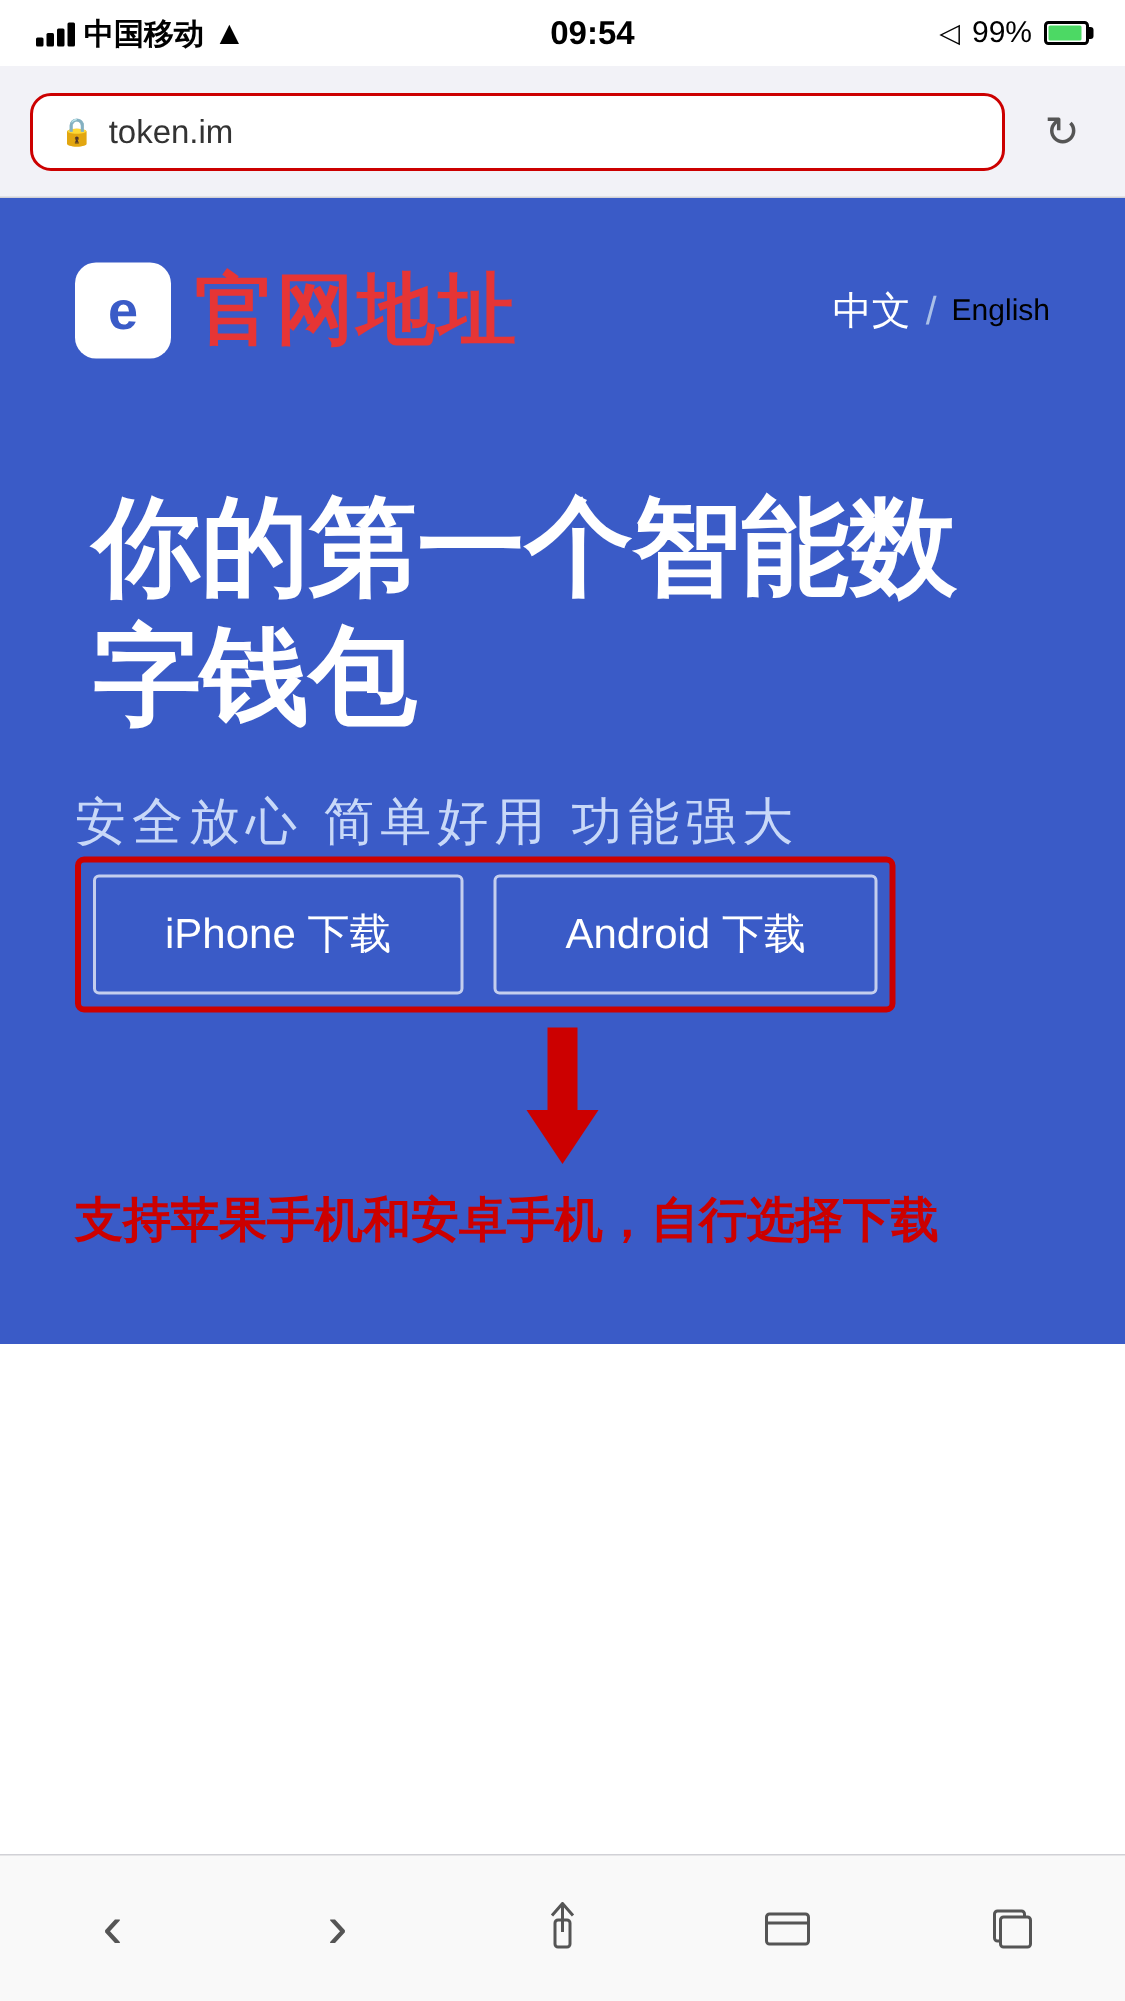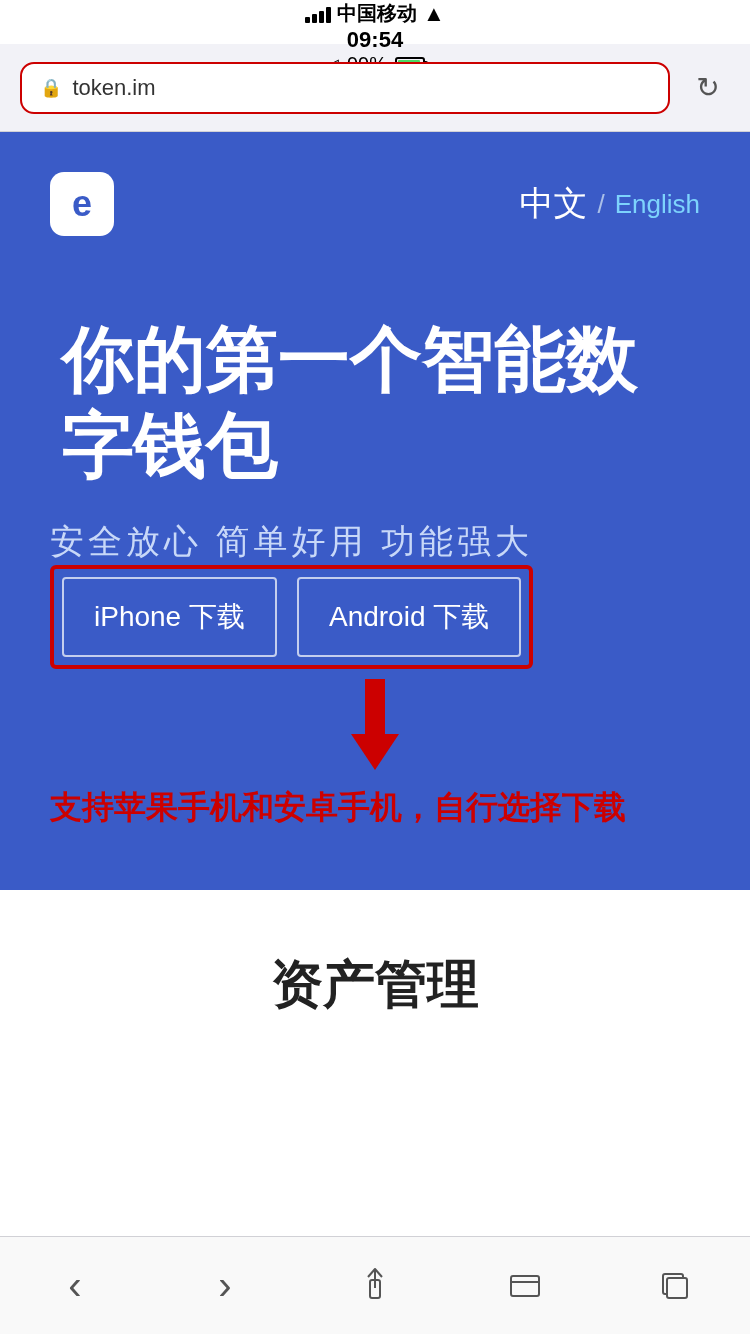--- a/index.html
+++ b/index.html
@@ -14,21 +14,20 @@
 
     
     .status-bar {
       width: 750px;
       height: 44px;
       background: #fff;
       display: flex;
       align-items: center;
       justify-content: space-between;
       padding: 0 24px;
-      flex-direction: column;
     }
     .status-left {
       display: flex;
       align-items: center;
       gap: 6px;
       font-size: 24px;
       font-weight: 600;
     }
     .signal-bars {
       display: flex;
@@ -170,30 +169,30 @@
       font-family: "PingFang SC", "STHeiti", sans-serif;
       letter-spacing: 2px;
     }
     .lang-switcher {
       margin-left: auto;
       display: flex;
       align-items: center;
       gap: 10px;
     }
     .lang-zh {
-      font-size: 34px;
+      font-size: 26px;
       color: #fff;
     }
     .lang-divider {
       font-size: 26px;
       color: #aac0e8;
     }
     .lang-en {
-      font-size: 26px;
-      color: #7dd3fc;
+      font-size: 20px;
+      color: #000000;
       font-weight: 500;
     }
 
     
     .hero-title {
       font-size: 72px;
       font-weight: 900;
       color: #fff;
       line-height: 1.2;
       margin-bottom: 30px;
@@ -208,21 +207,21 @@
     .btn-download {
       flex: 1;
       height: 80px;
       border: 2px solid rgba(255,255,255,0.7);
       background: transparent;
       color: #fff;
       font-size: 28px;
       border-radius: 4px;
       cursor: pointer;
       white-space: nowrap;
-      padding: 0 30px;
+      padding: 0 46px;
       font-family: -apple-system, "PingFang SC", sans-serif;
     }
     .btns-row {
       display: flex;
       gap: 20px;
     }
 
     
     .arrow-annotation-down {
       display: flex;
@@ -337,20 +336,21 @@
   <button class="refresh-btn">↻</button>
 </div>
 
 <div class="main-content">
 
   
   <div class="site-header">
     <div class="logo-icon">
       <span>e</span>
     </div>
+    <span class="site-title">官网地址</span>
     <div class="lang-switcher">
       <span class="lang-zh">中文</span>
       <span class="lang-divider">/</span>
       <span class="lang-en">English</span>
     </div>
   </div>
 
   
   <div class="hero-title">你的第一个智能数字钱包</div>
   <div class="hero-subtitle">安全放心  简单好用  功能强大</div>
@@ -370,21 +370,20 @@
       <div class="red-arrow-head-down"></div>
     </div>
   </div>
 
   
   <div class="annotation-text">支持苹果手机和安卓手机，自行选择下载</div>
 
 </div>
 
 <div class="white-section">
-  <div class="section-title">资产管理</div>
 </div>
 
 <div class="bottom-nav">
   <button class="nav-btn" style="font-size:40px; font-weight:300;">‹</button>
   <button class="nav-btn" style="font-size:40px; font-weight:300;">›</button>
   <button class="nav-btn">
     <svg width="32" height="36" viewBox="0 0 32 36" fill="none">
       <rect x="11" y="12" width="10" height="18" rx="2" stroke="#555" stroke-width="2" fill="none"></rect>
       <line x1="16" y1="1" x2="16" y2="20" stroke="#555" stroke-width="2"></line>
       <polyline points="9,9 16,1 23,9" stroke="#555" stroke-width="2" fill="none" stroke-linejoin="round"></polyline>

